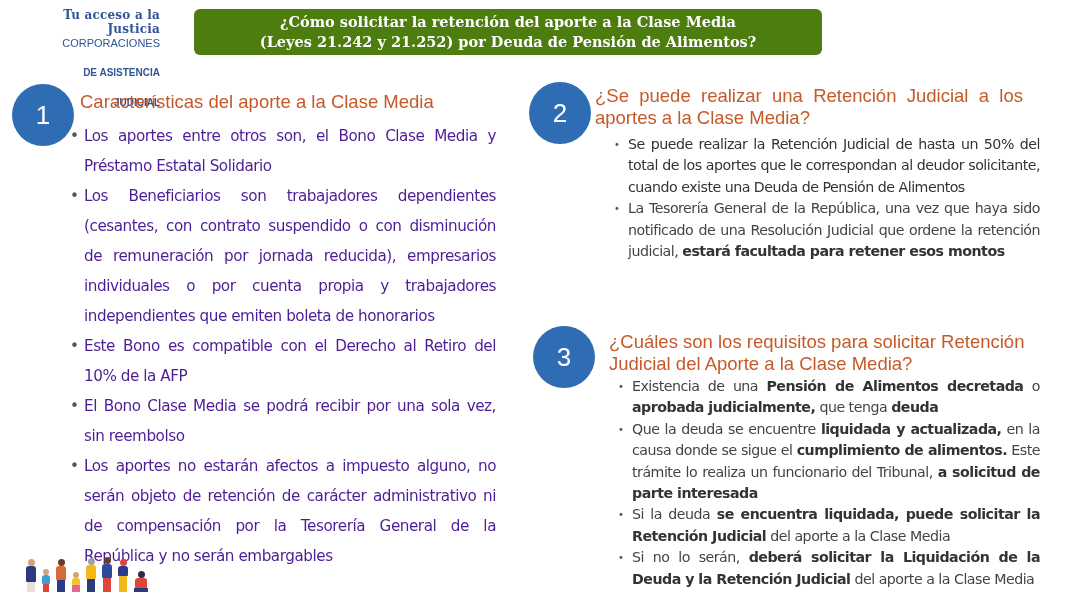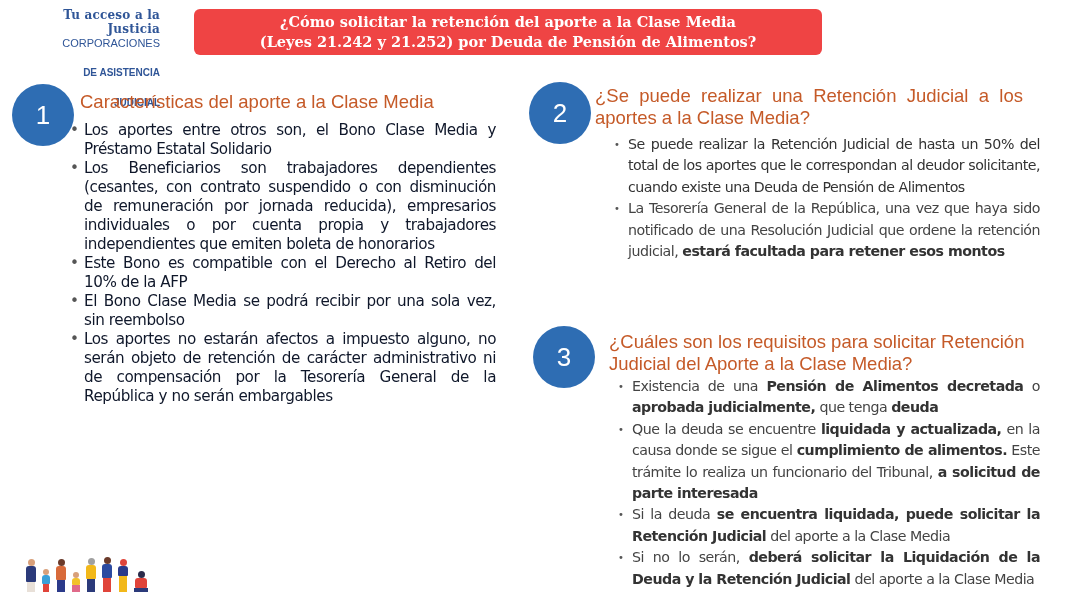--- a/index.html
+++ b/index.html
@@ -4,33 +4,33 @@
 <style>
   * { box-sizing: border-box; margin: 0; padding: 0; }
   html, body { width: 1068px; height: 600px; background: #ffffff; overflow: hidden; }
   body { position: relative; font-family: "Liberation Sans", sans-serif; color: #404040; }
 
   .logo { position: absolute; left: 10px; top: 8px; width: 150px; text-align: right; line-height: 14px; }
   .logo .l1 { font-family: "DejaVu Serif", serif; font-weight: bold; font-size: 12px; color: #2f5597; letter-spacing: 0.2px; }
   .logo .l2 { font-size: 11px; color: #2f5597; }
   .logo .l3 { font-size: 10px; font-weight: bold; color: #2f5597; margin-top: 16px; }
 
-  .banner { position: absolute; left: 194px; top: 9px; width: 628px; height: 46px; background: #ef4444; border-radius: 6px;
+  .banner { position: absolute; left: 194px; top: 9px; width: 628px; height: 46px; background: #4d7c0f; border-radius: 6px;
             color: #fff; text-align: center; font-family: "DejaVu Serif", serif; font-weight: bold; font-size: 14.5px; line-height: 20px; padding-top: 3px; }
 
   .circle { position: absolute; width: 62px; height: 62px; border-radius: 50%; background: #2e6db3; color: #fff;
             font-size: 26px; display: flex; align-items: center; justify-content: center; }
 
   .heading { position: absolute; color: #c55a28; font-size: 18.5px; line-height: 22px; }
 
   ul.bullets { position: absolute; list-style: none; }
   ul.bullets li { position: relative; padding-left: 14px; text-align: justify; }
   ul.bullets li::before { content: "•"; position: absolute; left: 0; top: 0; color: #555; }
 
-  .col1 { left: 70px; top: 121px; width: 426px; font-size: 15.2px; line-height: 19px; font-family: "DejaVu Sans", sans-serif; letter-spacing: -0.45px; color: #0f172a; }
+  .col1 { left: 70px; top: 121px; width: 426px; font-size: 15.2px; line-height: 30px; font-family: "DejaVu Sans", sans-serif; letter-spacing: -0.45px; color: #4c1d95; }
   .col2 { left: 614px; top: 134px; width: 426px; font-size: 14.2px; line-height: 21.4px; font-family: "DejaVu Sans", sans-serif; letter-spacing: -0.5px; color: #444; }
   .col3 { left: 618px; top: 376px; width: 422px; font-size: 14.2px; line-height: 21.4px; font-family: "DejaVu Sans", sans-serif; letter-spacing: -0.5px; color: #444; }
   .col2 li::before, .col3 li::before { font-size: 10px; }
   b { color: #333; font-weight: bold; }
   .semibold { color: #333; }
 
   .people { position: absolute; left: 26px; top: 548px; width: 176px; height: 44px; display: flex; align-items: flex-end; gap: 6px; }
   .person { display: flex; flex-direction: column; align-items: center; }
   .head { width: 7px; height: 7px; border-radius: 50%; background: #d8a07a; }
   .body { width: 10px; border-radius: 3px 3px 1px 1px; }

